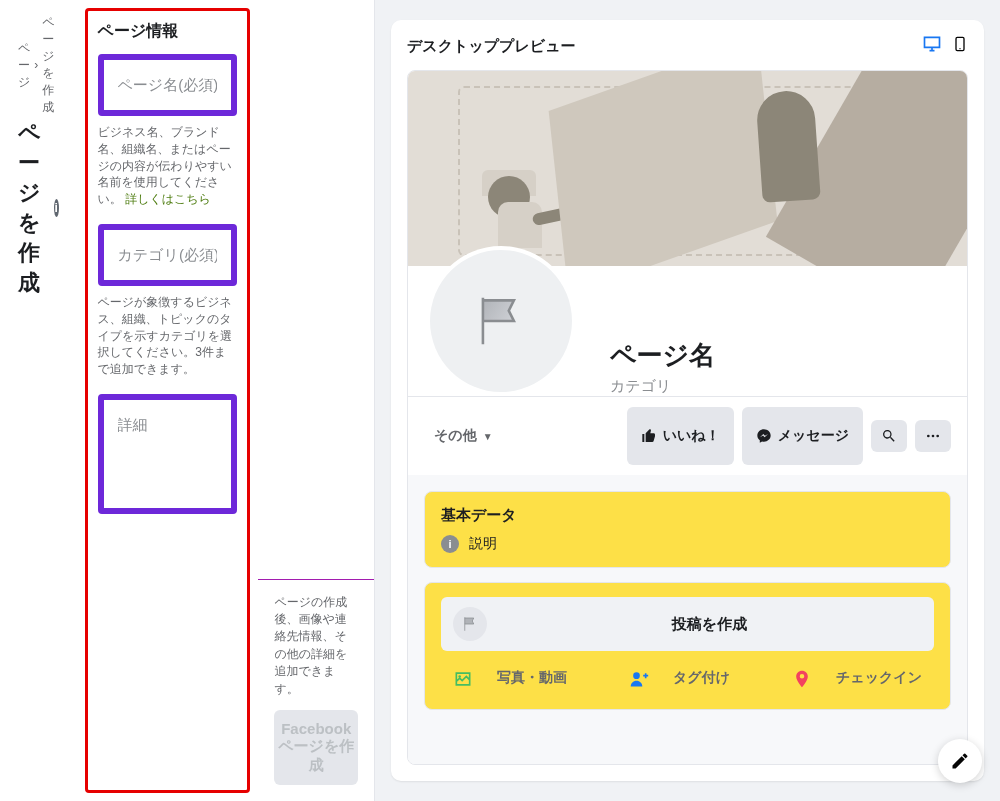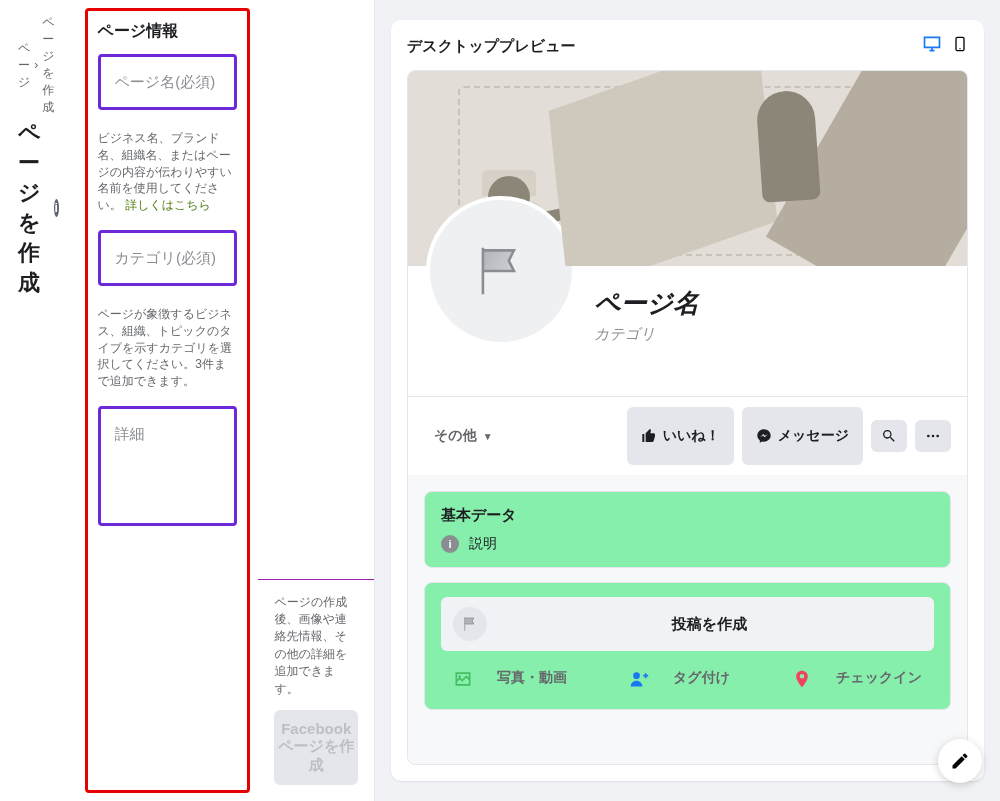--- a/index.html
+++ b/index.html
@@ -47,24 +47,24 @@
     border: 3px solid #e60000;
     margin: 8px 8px 8px 8px;
     padding: 10px 10px 10px 10px;
     border-radius: 4px;
   }
   .section-heading {
     font-size: 16px; font-weight: 700; color: #1c1e21;
     margin-bottom: 12px;
   }
   .field {
-    border: 3px solid #6d28d9;
+    border: 6px solid #6d28d9;
     border-radius: 4px;
     padding: 16px 14px;
-    margin-bottom: 20px;
+    margin-bottom: 8px;
   }
   .field input, .field textarea {
     border: none; outline: none; width: 100%;
     font-size: 15px; color: #1c1e21; background: transparent;
     resize: none;
   }
   .field input::placeholder, .field textarea::placeholder { color: #8a8d91; }
   .field.textarea-field { height: 120px; }
   .help-text {
     font-size: 12px; color: #65676b; line-height: 1.4;
@@ -160,26 +160,25 @@
   .hand-right {
     position: absolute; right: 150px; top: 20px;
     width: 58px; height: 110px; background: #8c8678;
     border-radius: 30px 30px 8px 8px;
     transform: rotate(-4deg);
     z-index: 3;
   }
 
   .profile-row {
     display: flex;
-    align-items: flex-start;
+    align-items: flex-end;
     padding: 0 18px;
     position: relative;
-    gap: 18px;
+    gap: 34px;
     min-height: 130px;
-    font-style: italic;
   }
   .avatar-wrap {
     width: 150px; height: 150px;
     border-radius: 50%;
     background: #fff;
     padding: 4px;
     margin-top: -70px;
     position: relative;
   }
   .avatar {
@@ -215,21 +214,21 @@
 
   .panels {
     padding: 16px;
     display: flex;
     flex-direction: column;
     gap: 14px;
     background: #f7f8fa;
     flex: 1;
   }
   .panel {
-    background: #86efac;
+    background: #fde047;
     border: 1px solid #e4e6eb;
     border-radius: 8px;
     padding: 14px 16px;
   }
   .panel-heading { font-size: 15px; font-weight: 700; color: #1c1e21; margin-bottom: 10px; }
   .panel-row { display: flex; align-items: center; gap: 10px; }
   .small-info-circle {
     width: 18px; height: 18px; border-radius: 50%;
     background: #8a8d91; color: #fff;
     display: flex; align-items: center; justify-content: center;

